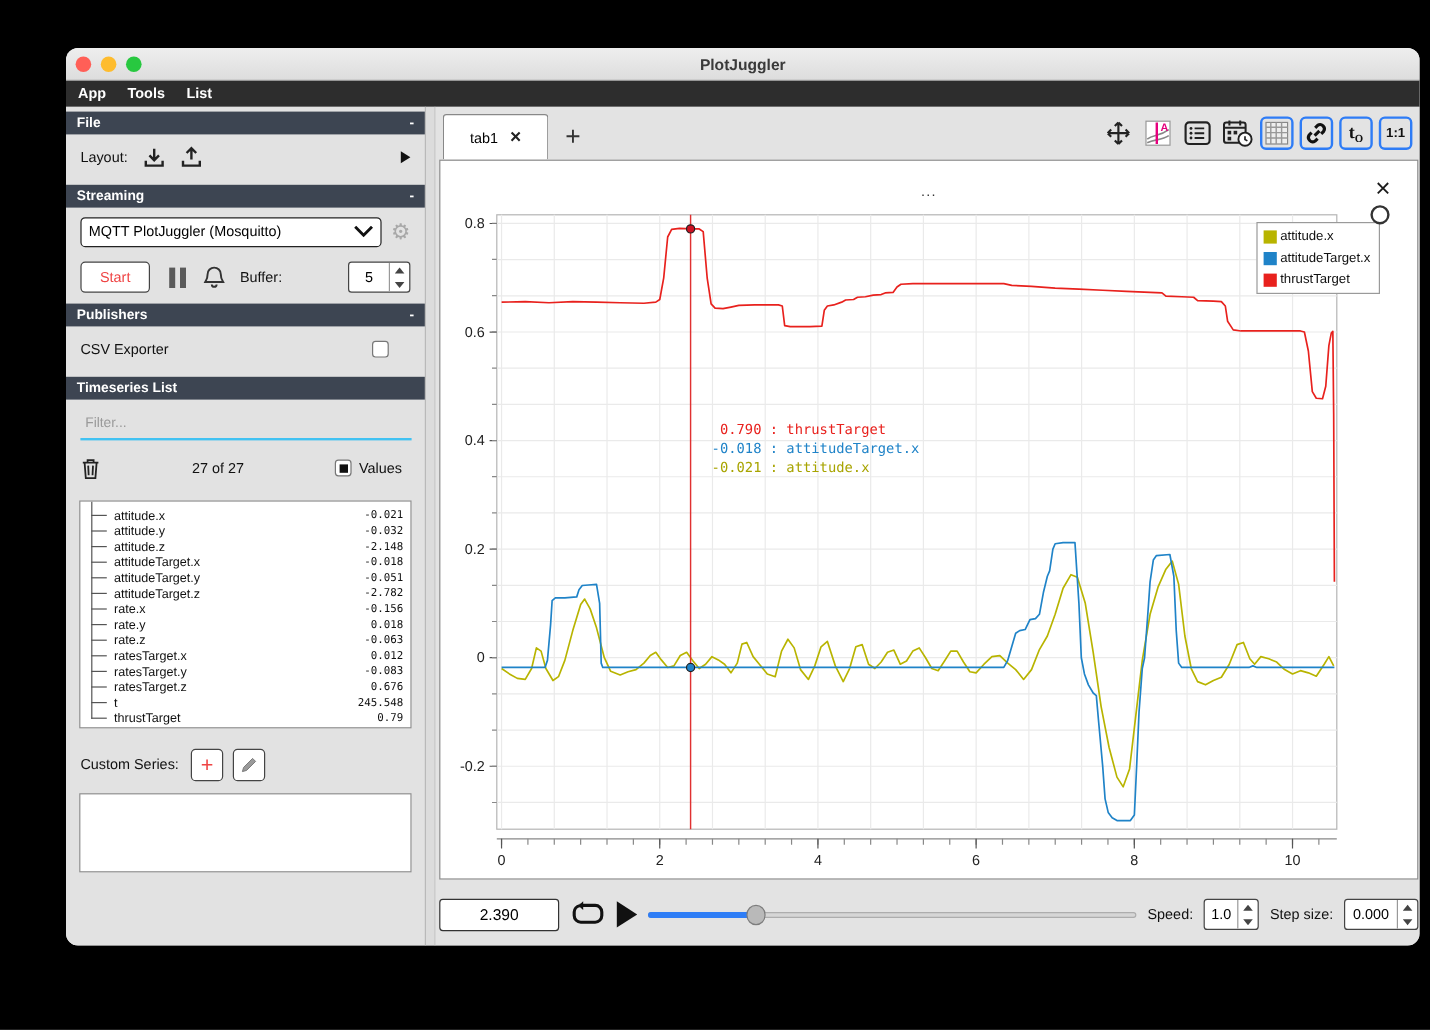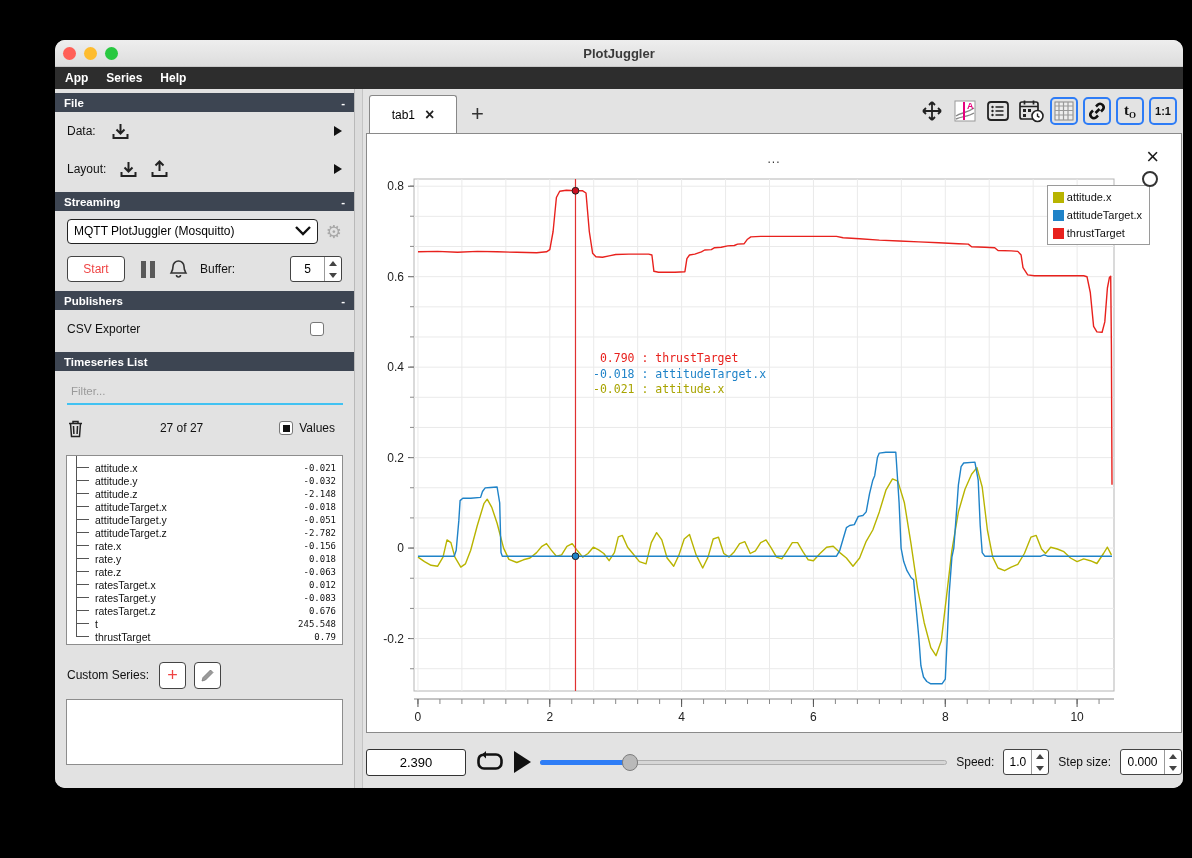--- a/index.html
+++ b/index.html
@@ -82,42 +82,33 @@
 
   <div id="titlebar">
     <span class="traffic t-red"></span>
     <span class="traffic t-yellow"></span>
     <span class="traffic t-green"></span>
     <div id="win-title">PlotJuggler</div>
   </div>
 
   <div id="menubar">
     <span class="menu-item">App</span>
-    <span class="menu-item">Series</span>
-    <span class="menu-item">Help</span>
+    <span class="menu-item">Tools</span>
+    <span class="menu-item">List</span>
   </div>
 
   <div id="content">
 
     <div id="sidebar">
 
       <div class="sec-header">
         <span>File</span>
         <span>-</span>
       </div>
 
-      <div class="side-row" style="height:38px">
-        <span class="lbl">Data:</span>
-        <span class="icon-btn" style="margin-left:14px">
-          <svg width="21" height="21" viewBox="0 0 21 21">
-              <path d="M10.5 3 v9 M6.5 8.5 L10.5 12.5 L14.5 8.5 M3.5 13 v4 h14 v-4" fill="none" stroke="#222" stroke-width="2"></path>
-            </svg>
-        </span>
-        <span class="arrow-right"></span>
-      </div>
 
       <div class="side-row" style="height:38px">
         <span class="lbl">Layout:</span>
         <span class="icon-btn" style="margin-left:12px">
           <svg width="21" height="21" viewBox="0 0 21 21">
               <path d="M10.5 3 v9 M6.5 8.5 L10.5 12.5 L14.5 8.5 M3.5 13 v4 h14 v-4" fill="none" stroke="#222" stroke-width="2"></path>
             </svg>
         </span>
         <span class="icon-btn" style="margin-left:10px">
           <svg width="21" height="21" viewBox="0 0 21 21">

